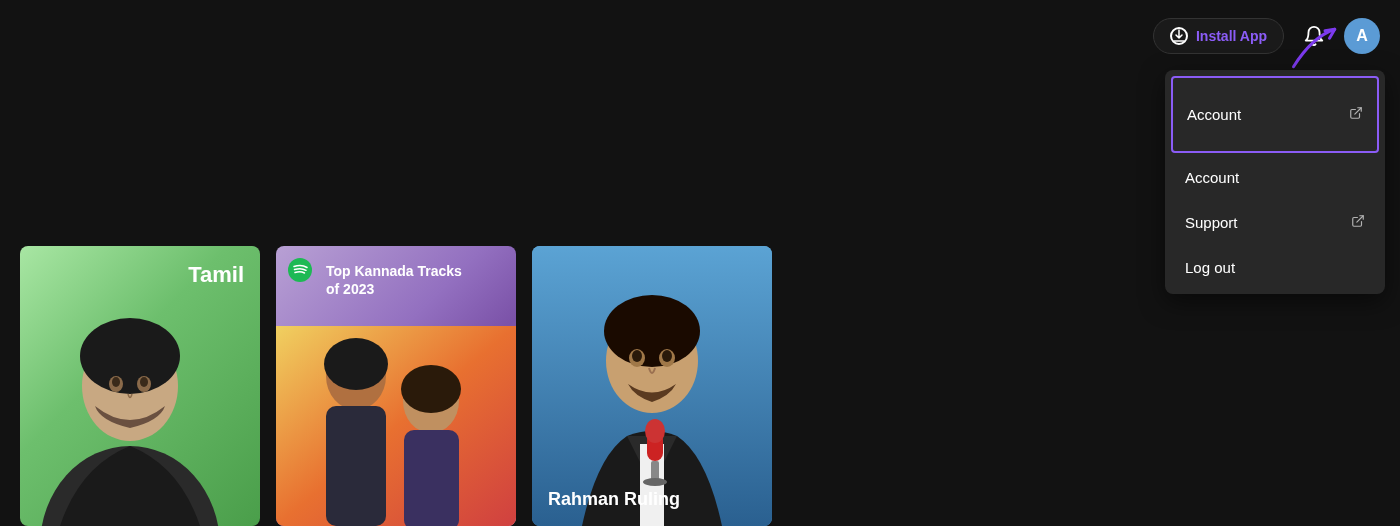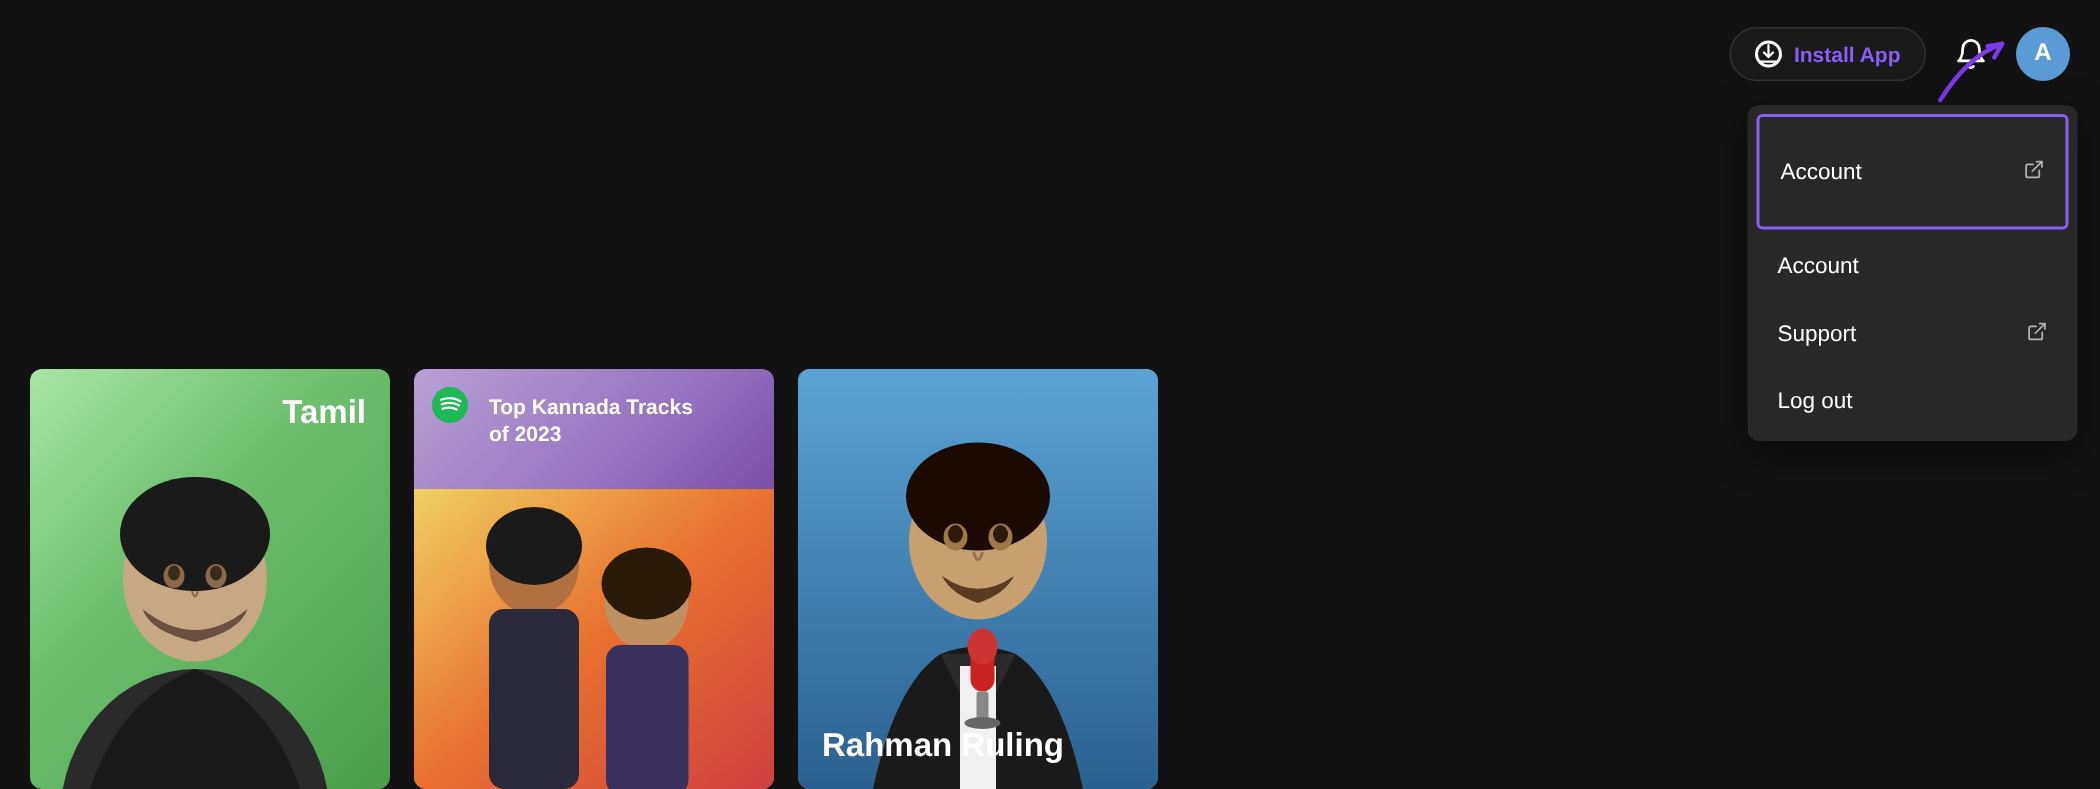--- a/index.html
+++ b/index.html
@@ -363,17 +363,17 @@
       <path d="M96 138 Q120 155 144 138 Q138 150 120 156 Q102 150 96 138Z" fill="#5a3a20"></path>
 
       <rect x="115" y="185" width="16" height="30" rx="8" fill="#cc2222"></rect>
       <ellipse cx="123" cy="185" rx="10" ry="12" fill="#cc3333"></ellipse>
       <rect x="119" y="215" width="8" height="20" rx="2" fill="#888"></rect>
 
       <ellipse cx="123" cy="236" rx="12" ry="4" fill="#666"></ellipse>
     </svg>
 
     <div class="card-bottom-title">
-      <span style="font-size:22px;font-weight:700;color:white;">Rahman Ruling</span>
+      <span style="font-size:18px;font-weight:700;color:white;">Rahman Ruling</span>
     </div>
   </div>
 
 </div>
 
 </body></html>

